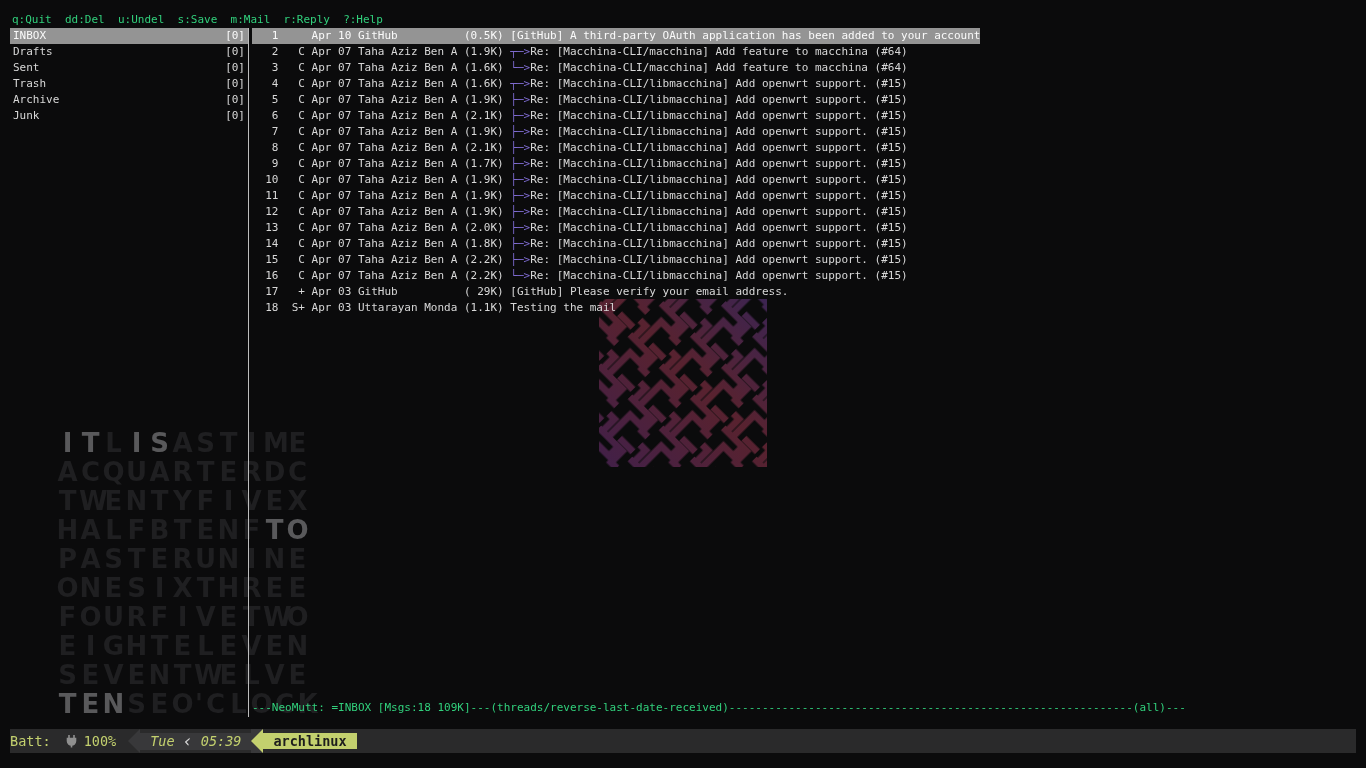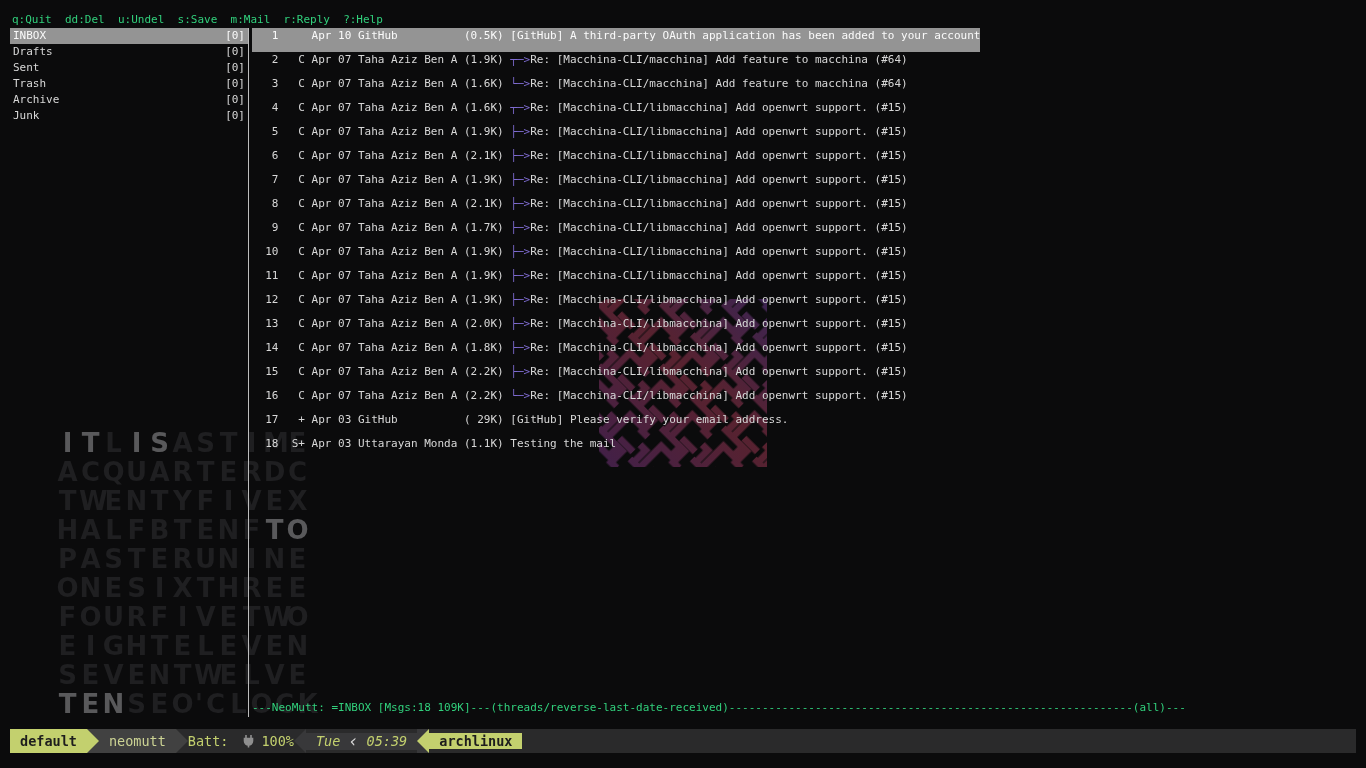--- a/index.html
+++ b/index.html
@@ -22,21 +22,21 @@
   
   .maze{position:absolute;left:599px;top:299px;z-index:0;opacity:.95;}
 
   
   .helpbar{position:absolute;left:12px;top:12px;color:#31d07c;z-index:2;}
   .sidebar{position:absolute;left:10px;top:28px;width:238px;z-index:2;color:#d8d8d8;}
   .side-item{display:flex;justify-content:space-between;height:16px;padding:0 3px;}
   .side-item.sel{background:#949494;color:#fafafa;}
   .divider{position:absolute;left:248px;top:28px;width:1px;height:689px;background:#bdbdbd;z-index:3;}
   .index{position:absolute;left:252px;top:28px;z-index:2;color:#d8d8d8;}
-  .mrow{height:24px;display:flex;width:max-content;}
+  .mrow{height:16px;display:flex;width:max-content;}
   .mrow.sel{background:#949494;color:#fbfbfb;}
   .mrow .tree{color:#7e6bd0;}
   .statusline{position:absolute;left:252px;top:700px;color:#31d07c;z-index:2;}
 
   
   .tmux{position:absolute;left:10px;top:729px;width:1346px;height:24px;
     background:#2a2a2b;display:flex;align-items:stretch;z-index:4;
     font-size:13.5px;color:#c3d06e;}
   .tmux .zone{display:flex;align-items:stretch;}
   .tmux .zl{flex:0 0 auto;}
@@ -54,21 +54,21 @@
   .tr.r-bar{border-left:12px solid #2a2a2b;}
   .tr.l-darker{border-right:12px solid #38383a;}
   .tr.l-yellow{border-right:12px solid #c3d06e;}
   .arrowbox{width:12px;display:flex;align-items:stretch;}
   .arrowbox.on-gray{background:#414141;}
   .arrowbox.on-active{background:#4f4f4f;}
   .arrowbox.on-darker{background:#38383a;}
   .winitem{display:flex;align-items:center;}
   .batt-label{margin-right:14px;}
   .batt-icon{display:flex;align-items:center;margin-right:6px;}
-  .batt-val{}
+  .batt-val{margin-right:12px;}
   .chev{color:#d6d6d6;font-size:17px;margin:0 8px;line-height:1;}
 </style>
 </head>
 <body>
 
 <div class="wordclock">
     <div class="wc-row">
       <span class="wc-ch lit">I</span>
       <span class="wc-ch lit">T</span>
       <span class="wc-ch">L</span>
@@ -228,28 +228,20 @@
 <div class="helpbar term-text">q:Quit  dd:Del  u:Undel  s:Save  m:Mail  r:Reply  ?:Help</div>
 
 <div class="sidebar term-text"><div class="side-item sel"><span class="sname">INBOX</span><span class="scount">[0]</span></div><div class="side-item"><span class="sname">Drafts</span><span class="scount">[0]</span></div><div class="side-item"><span class="sname">Sent</span><span class="scount">[0]</span></div><div class="side-item"><span class="sname">Trash</span><span class="scount">[0]</span></div><div class="side-item"><span class="sname">Archive</span><span class="scount">[0]</span></div><div class="side-item"><span class="sname">Junk</span><span class="scount">[0]</span></div></div>
 <div class="divider"></div>
 
 <div class="index term-text"><div class="mrow sel"><span class="left">   1     Apr 10 GitHub          (0.5K) </span><span class="subj">[GitHub] A third-party OAuth application has been added to your account</span></div><div class="mrow"><span class="left">   2   C Apr 07 Taha Aziz Ben A (1.9K) </span><span class="tree">┬─&gt;</span><span class="subj">Re: [Macchina-CLI/macchina] Add feature to macchina (#64)</span></div><div class="mrow"><span class="left">   3   C Apr 07 Taha Aziz Ben A (1.6K) </span><span class="tree">└─&gt;</span><span class="subj">Re: [Macchina-CLI/macchina] Add feature to macchina (#64)</span></div><div class="mrow"><span class="left">   4   C Apr 07 Taha Aziz Ben A (1.6K) </span><span class="tree">┬─&gt;</span><span class="subj">Re: [Macchina-CLI/libmacchina] Add openwrt support. (#15)</span></div><div class="mrow"><span class="left">   5   C Apr 07 Taha Aziz Ben A (1.9K) </span><span class="tree">├─&gt;</span><span class="subj">Re: [Macchina-CLI/libmacchina] Add openwrt support. (#15)</span></div><div class="mrow"><span class="left">   6   C Apr 07 Taha Aziz Ben A (2.1K) </span><span class="tree">├─&gt;</span><span class="subj">Re: [Macchina-CLI/libmacchina] Add openwrt support. (#15)</span></div><div class="mrow"><span class="left">   7   C Apr 07 Taha Aziz Ben A (1.9K) </span><span class="tree">├─&gt;</span><span class="subj">Re: [Macchina-CLI/libmacchina] Add openwrt support. (#15)</span></div><div class="mrow"><span class="left">   8   C Apr 07 Taha Aziz Ben A (2.1K) </span><span class="tree">├─&gt;</span><span class="subj">Re: [Macchina-CLI/libmacchina] Add openwrt support. (#15)</span></div><div class="mrow"><span class="left">   9   C Apr 07 Taha Aziz Ben A (1.7K) </span><span class="tree">├─&gt;</span><span class="subj">Re: [Macchina-CLI/libmacchina] Add openwrt support. (#15)</span></div><div class="mrow"><span class="left">  10   C Apr 07 Taha Aziz Ben A (1.9K) </span><span class="tree">├─&gt;</span><span class="subj">Re: [Macchina-CLI/libmacchina] Add openwrt support. (#15)</span></div><div class="mrow"><span class="left">  11   C Apr 07 Taha Aziz Ben A (1.9K) </span><span class="tree">├─&gt;</span><span class="subj">Re: [Macchina-CLI/libmacchina] Add openwrt support. (#15)</span></div><div class="mrow"><span class="left">  12   C Apr 07 Taha Aziz Ben A (1.9K) </span><span class="tree">├─&gt;</span><span class="subj">Re: [Macchina-CLI/libmacchina] Add openwrt support. (#15)</span></div><div class="mrow"><span class="left">  13   C Apr 07 Taha Aziz Ben A (2.0K) </span><span class="tree">├─&gt;</span><span class="subj">Re: [Macchina-CLI/libmacchina] Add openwrt support. (#15)</span></div><div class="mrow"><span class="left">  14   C Apr 07 Taha Aziz Ben A (1.8K) </span><span class="tree">├─&gt;</span><span class="subj">Re: [Macchina-CLI/libmacchina] Add openwrt support. (#15)</span></div><div class="mrow"><span class="left">  15   C Apr 07 Taha Aziz Ben A (2.2K) </span><span class="tree">├─&gt;</span><span class="subj">Re: [Macchina-CLI/libmacchina] Add openwrt support. (#15)</span></div><div class="mrow"><span class="left">  16   C Apr 07 Taha Aziz Ben A (2.2K) </span><span class="tree">└─&gt;</span><span class="subj">Re: [Macchina-CLI/libmacchina] Add openwrt support. (#15)</span></div><div class="mrow"><span class="left">  17   + Apr 03 GitHub          ( 29K) </span><span class="subj">[GitHub] Please verify your email address.</span></div><div class="mrow"><span class="left">  18  S+ Apr 03 Uttarayan Monda (1.1K) </span><span class="subj">Testing the mail</span></div></div>
 
 <div class="statusline term-text">---NeoMutt: =INBOX [Msgs:18 109K]---(threads/reverse-last-date-received)-------------------------------------------------------------(all)---</div>
 
 <div class="tmux">
-  <div class="zone zl">
-    <span class="seg yellow">default</span>
-    <span class="arrowbox on-gray">
-        <span class="tr r-yellow"></span>
-      </span>
-    <span class="seg gray">neomutt</span>
-    <span class="tr r-gray"></span>
-  </div>
   <div class="zone zr">
     <span class="batt-label">Batt:</span>
     <span class="batt-icon">
       <svg width="13" height="14" viewBox="0 0 13 14" xmlns="http://www.w3.org/2000/svg">
         <g stroke="#8f8f8f" stroke-width="1.6" fill="none">
           <path d="M4 1 v3 M9 1 v3"></path>
           <path d="M2.5 4.5 h8 v2.5 a4 4 0 0 1 -8 0 z" fill="#8f8f8f"></path>
           <path d="M6.5 11 v2.5"></path>
         </g>
       </svg>

